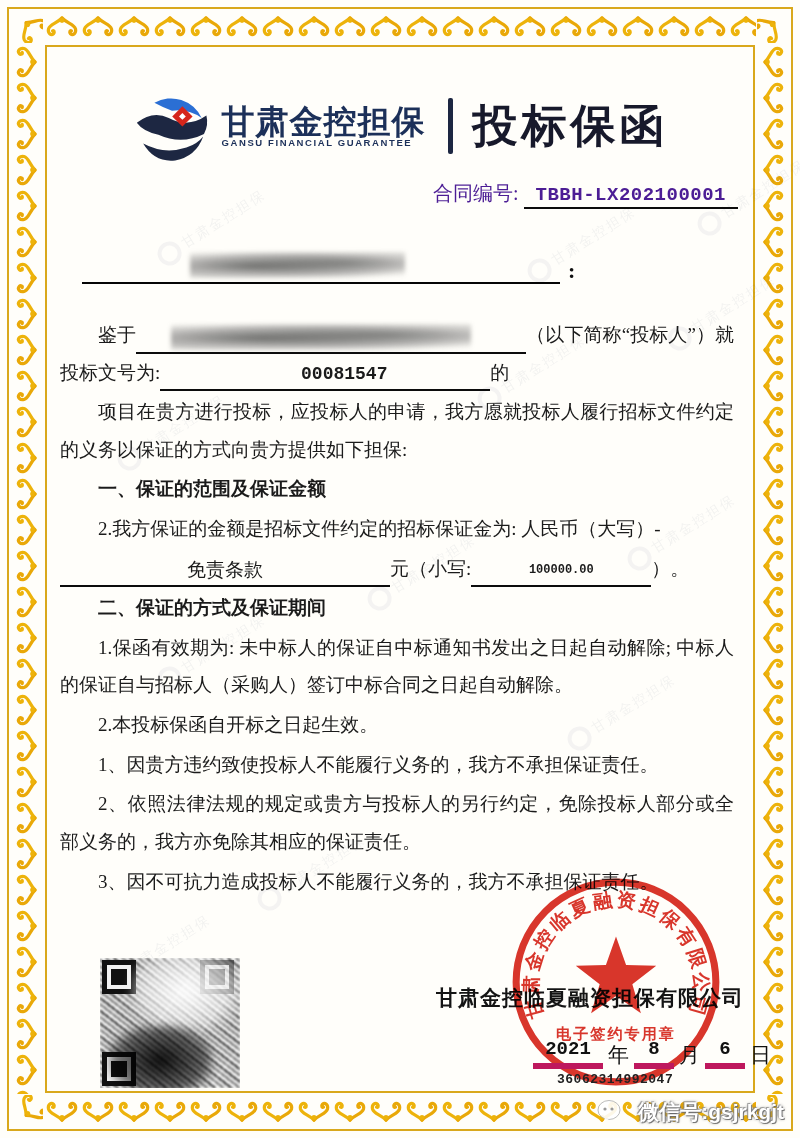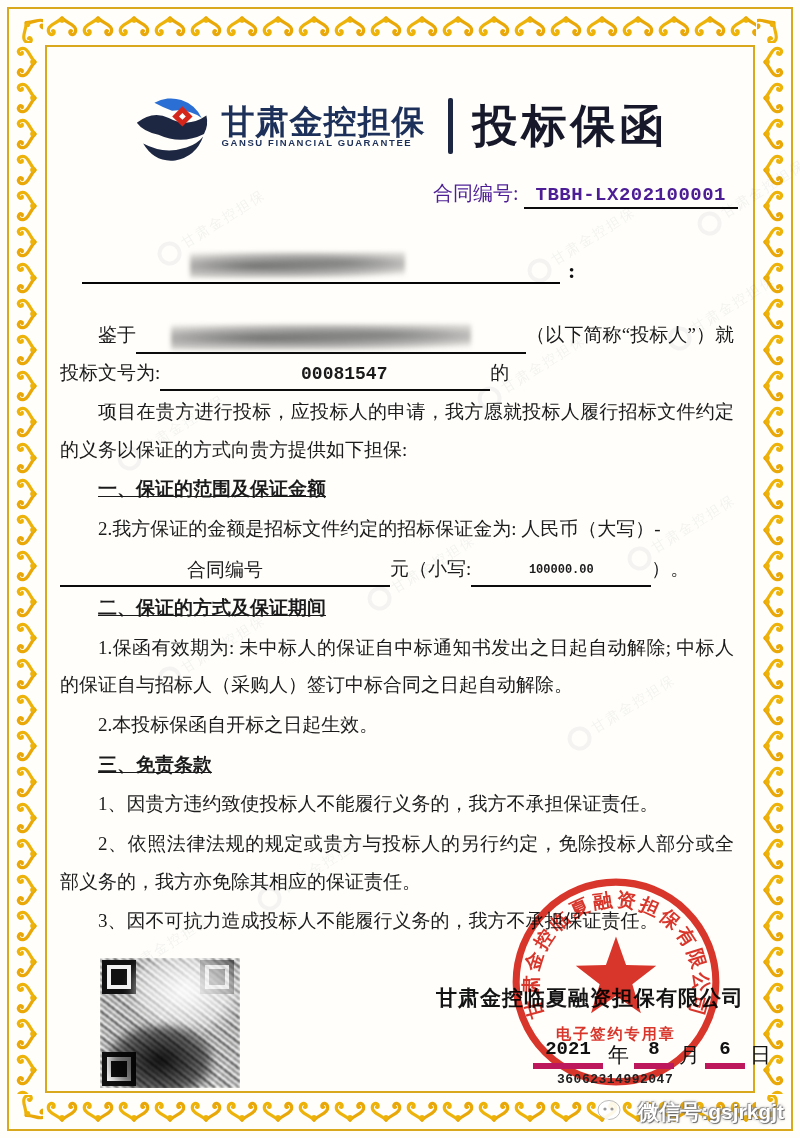--- a/index.html
+++ b/index.html
@@ -41,21 +41,21 @@
 
   
   .addressee{position:absolute;top:250px;left:82px;display:flex;align-items:flex-end;}
   .addr-line{position:relative;width:478px;height:32px;border-bottom:2.5px solid #050505;}
   .addr-colon{font-size:22px;font-weight:700;margin-left:8px;color:#111;}
 
   
   .doc-body{position:absolute;top:316px;left:60px;width:682px;font-size:19px;line-height:1.98;color:#1b1b1b;text-align:justify;}
   .doc-body p{margin:0 8px 2px 0;text-indent:2em;}
   .doc-body p.noindent{text-indent:0;}
-  .sec-title{font-weight:700;text-decoration:underline;}
+  .sec-title{font-weight:700;}
   .uline{display:inline-block;border-bottom:2px solid #0c0c0c;text-align:center;height:30px;line-height:30px;vertical-align:bottom;}
   .u-fill{width:390px;position:relative;}
   .u-bid{width:330px;font-family:"Liberation Mono",monospace;font-weight:700;font-size:18px;}
   .u-amt-cn{width:330px;}
   .u-amt-num{width:180px;font-family:"Liberation Mono",monospace;font-weight:700;font-size:12px;}
 
   
   .redact{display:inline-block;height:26px;
       background:
         radial-gradient(ellipse at 30% 55%, rgba(45,45,45,.6), rgba(95,95,95,.28) 55%, transparent 78%),
@@ -278,27 +278,26 @@
     </div>
     <span class="addr-colon">:</span>
   </div>
 
   <div class="doc-body">
     <p><span>鉴于</span><span class="uline u-fill"><span class="redact redact-whereas"></span></span><span>（以下简称“投标人”）就投标文号为:</span><span class="uline u-bid">00081547</span><span>的</span></p>
     <p>项目在贵方进行投标，应投标人的申请，我方愿就投标人履行招标文件约定的义务以保证的方式向贵方提供如下担保:</p>
 
     <p class="sec-title">一、保证的范围及保证金额</p>
     <p>2.我方保证的金额是招标文件约定的招标保证金为: 人民币（大写）-</p>
-    <p class="noindent"><span class="uline u-amt-cn">合同编号</span><span>元（小写:</span><span class="uline u-amt-num">100000.00</span><span>）。</span></p>
+    <p class="noindent"><span class="uline u-amt-cn">免责条款</span><span>元（小写:</span><span class="uline u-amt-num">100000.00</span><span>）。</span></p>
 
     <p class="sec-title">二、保证的方式及保证期间</p>
     <p>1.保函有效期为: 未中标人的保证自中标通知书发出之日起自动解除; 中标人的保证自与招标人（采购人）签订中标合同之日起自动解除。</p>
     <p>2.本投标保函自开标之日起生效。</p>
 
-    <p class="sec-title">三、免责条款</p>
     <p>1、因贵方违约致使投标人不能履行义务的，我方不承担保证责任。</p>
     <p>2、依照法律法规的规定或贵方与投标人的另行约定，免除投标人部分或全部义务的，我方亦免除其相应的保证责任。</p>
     <p>3、因不可抗力造成投标人不能履行义务的，我方不承担保证责任。</p>
   </div>
 
   <div class="qr">
     <div class="qr-noise"></div>
     <div class="qr-f qr-f1"></div>
     <div class="qr-f qr-f2"></div>
     <div class="qr-f qr-f3"></div>

